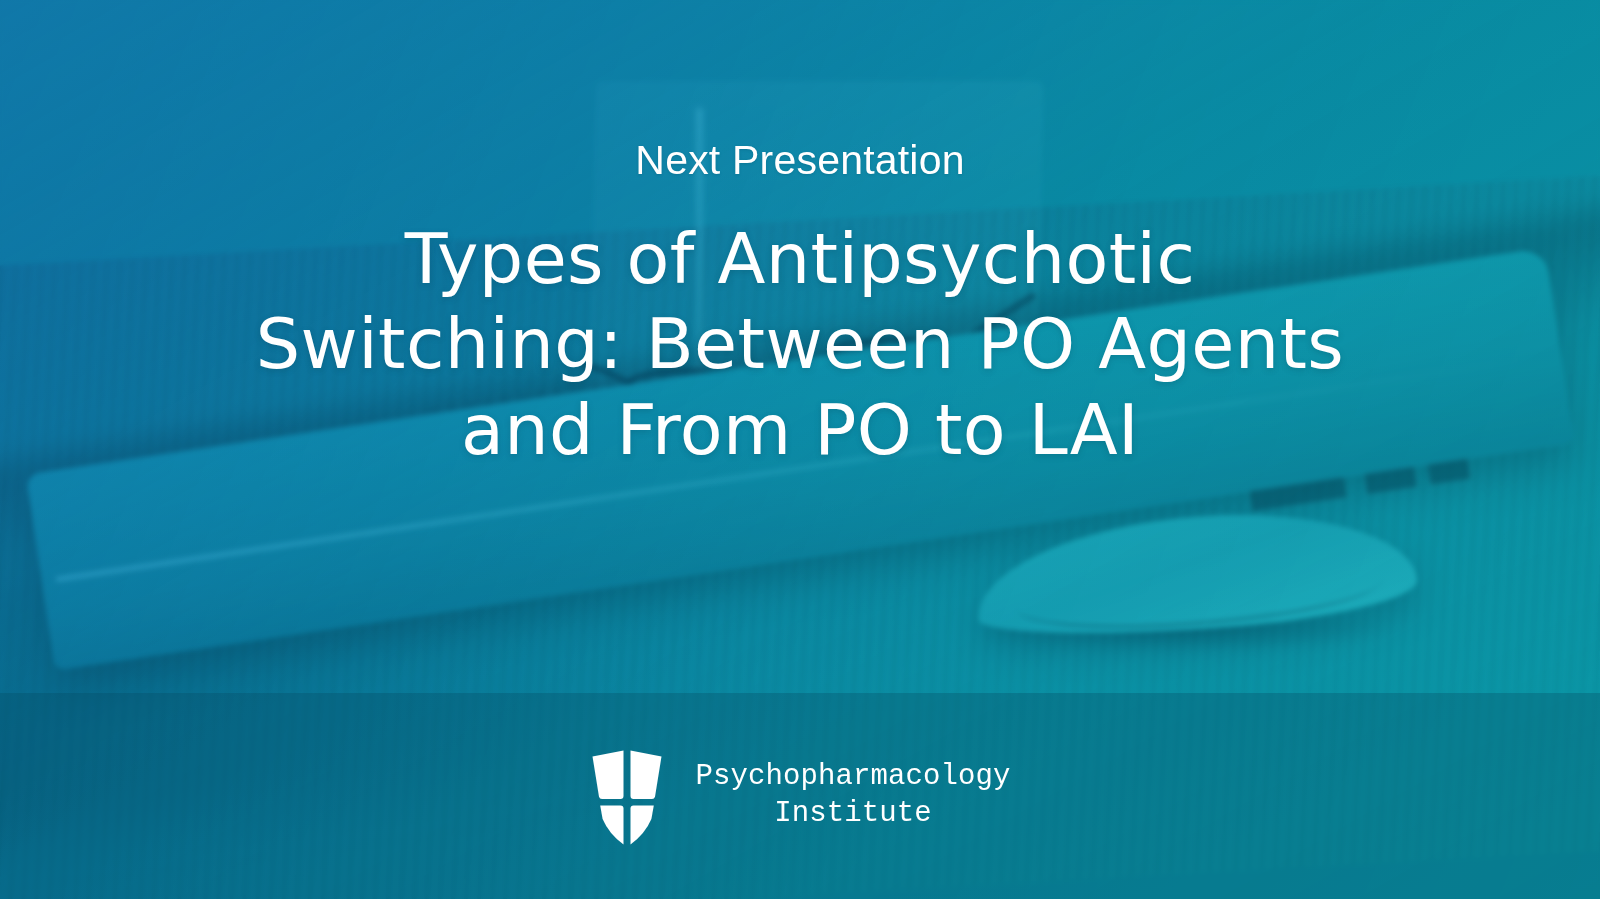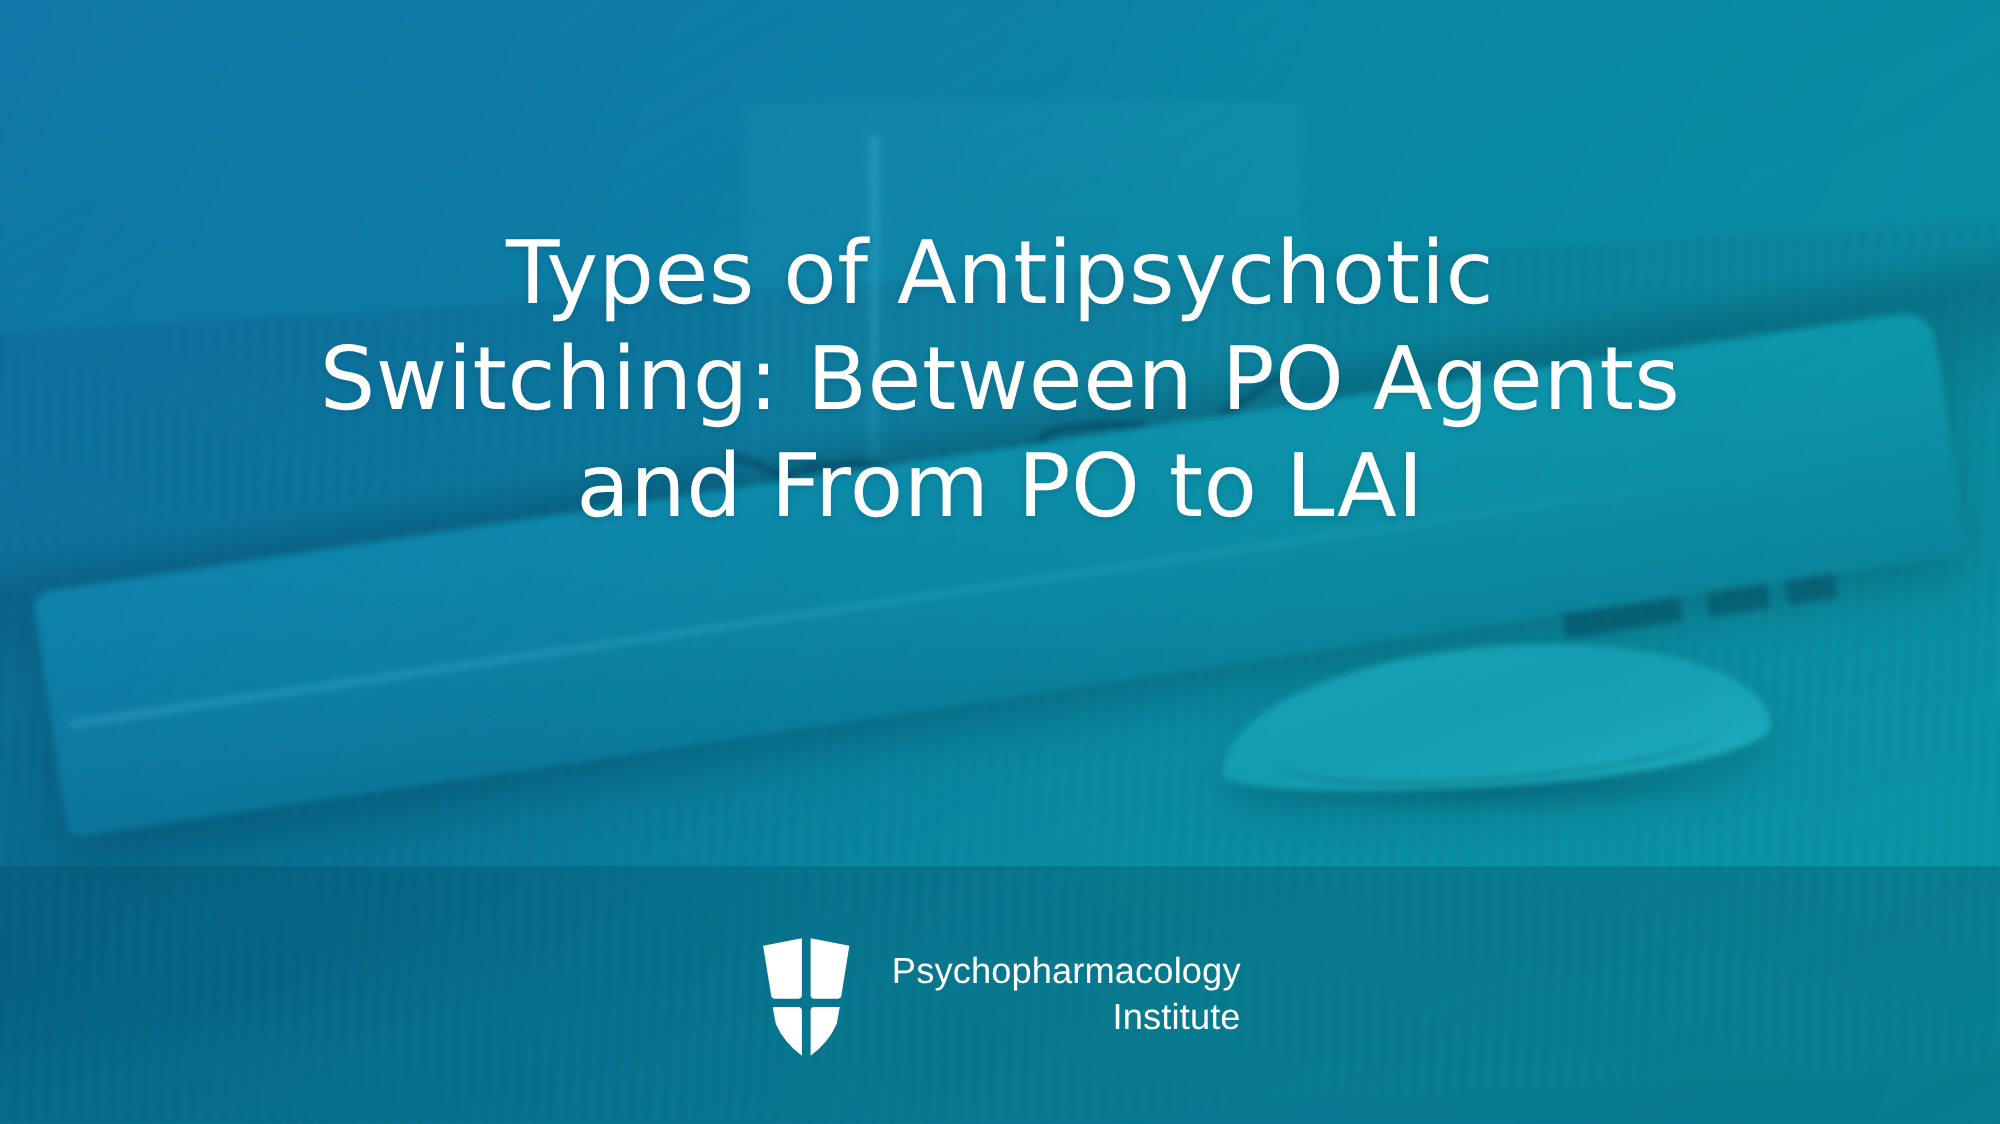--- a/index.html
+++ b/index.html
@@ -213,23 +213,23 @@
     display:flex;
     align-items:center;
     gap:30px;
   }
   .logo-mark{ width:76px; height:112px; display:block; }
   .logo-text{
     color:#ffffff;
     font-size:29px;
     font-weight:300;
     line-height:1.26;
-    text-align:right;
+    text-align:center;
     letter-spacing:.1px;
-    font-family:Liberation Sans, sans-serif;
+    font-family:Liberation Mono, monospace;
     white-space:pre-line;
   }
 </style>
 </head>
 <body>
 
 <div class="slide">
 
   <div class="photo">
 
@@ -266,20 +266,21 @@
     <div class="mouse"></div>
     <div class="mouse-seam"></div>
 
     <div class="photo-blur"></div>
   </div>
 
   <div class="tint"></div>
   <div class="tint2"></div>
 
   <div class="content">
+    <div class="kicker">Next Presentation</div>
     <h1 class="title">Types of Antipsychotic Switching: Between PO Agents and From PO to LAI</h1>
   </div>
 
   <div class="footer">
     <div class="logo">
       <span>
         <svg class="logo-mark" viewBox="0 0 76 112" aria-hidden="true">
 
           <g fill="#ffffff">
 

